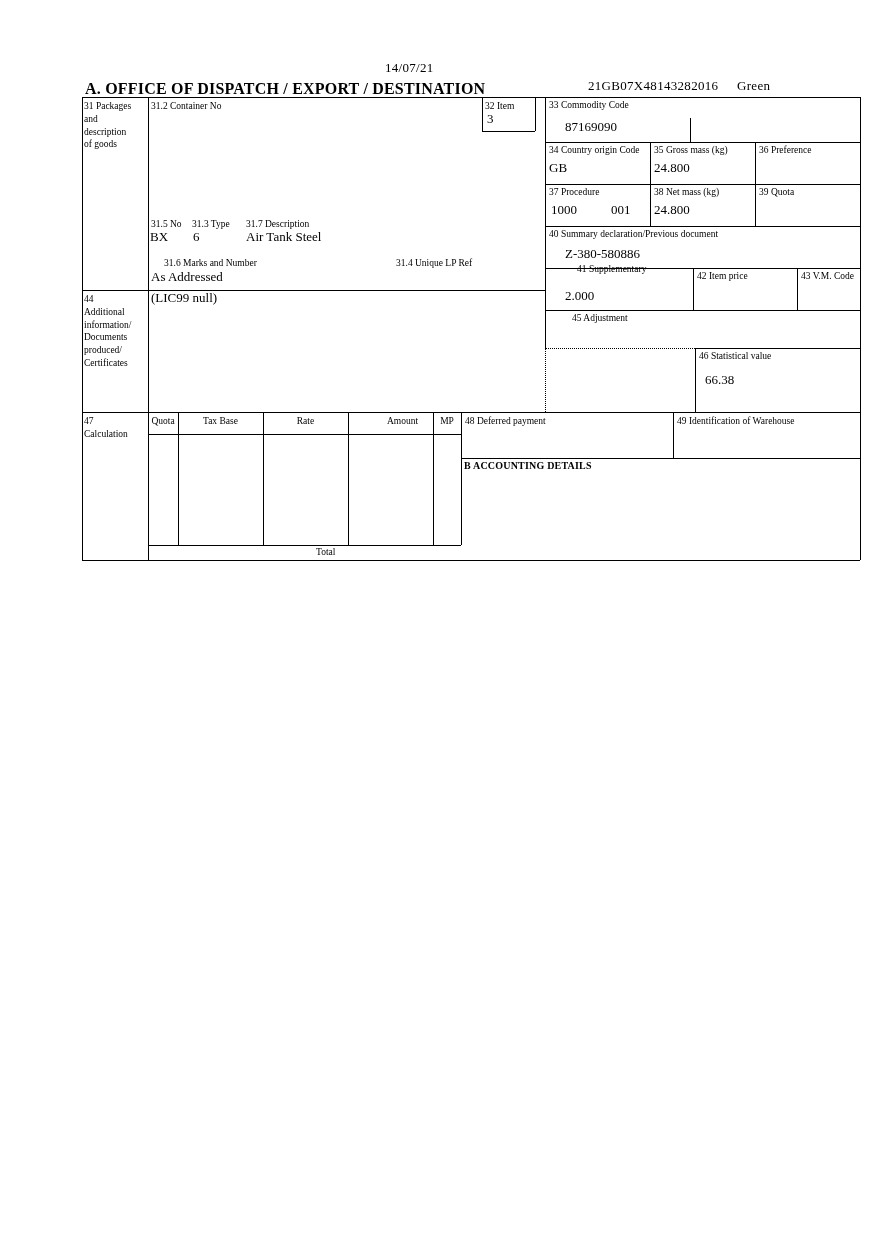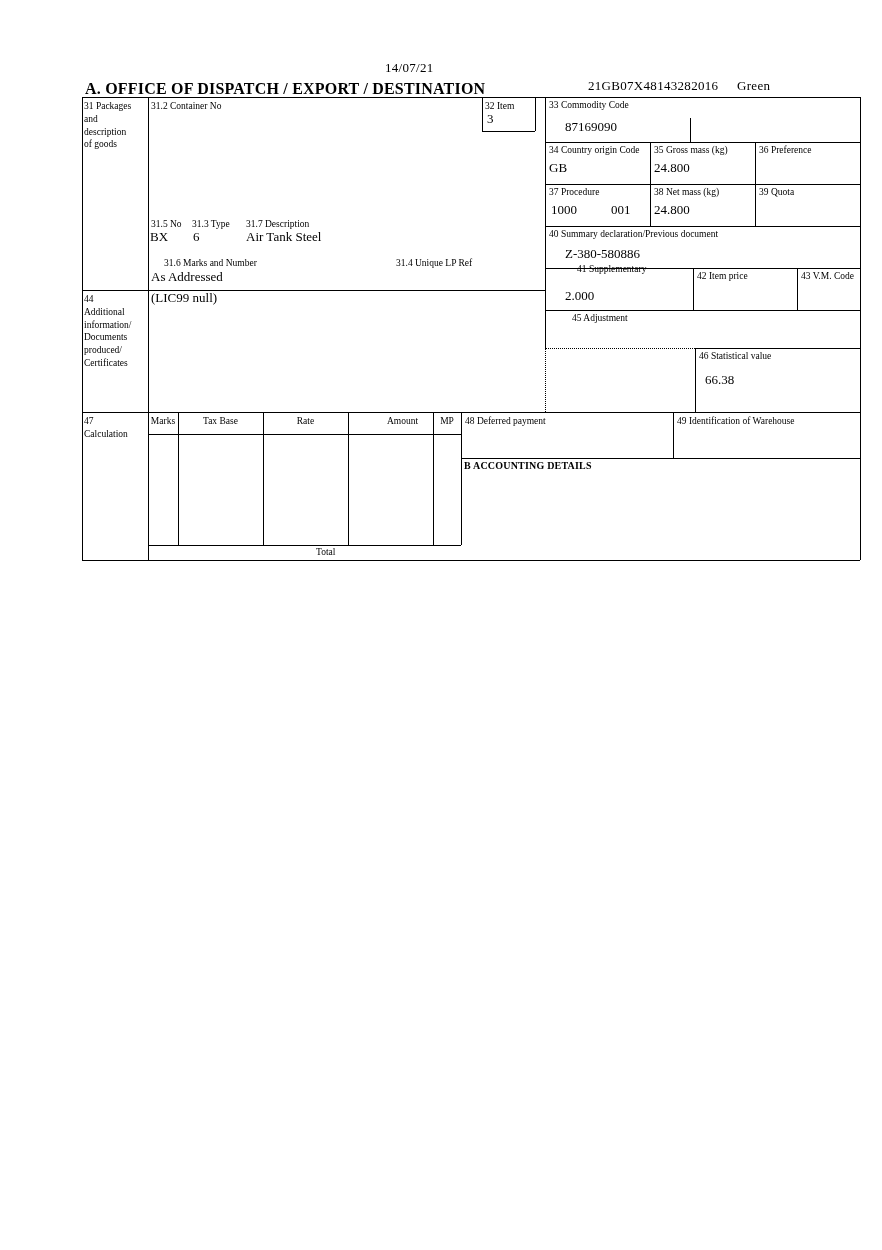--- a/index.html
+++ b/index.html
@@ -127,21 +127,21 @@
   <span class="lbl" style="left:697px;top:271px;">42 Item price</span>
   <span class="lbl" style="left:801px;top:271px;">43 V.M. Code</span>
 
   <span class="val" style="left:151px;top:291px;">(LIC99 null)</span>
 
   <span class="lbl" style="left:572px;top:313px;">45 Adjustment</span>
 
   <span class="lbl" style="left:699px;top:351px;">46 Statistical value</span>
   <span class="val" style="left:705px;top:373px;">66.38</span>
 
-  <div class="cell-hdr" style="left:148px;top:416px;width:30px;">Marks</div>
+  <div class="cell-hdr" style="left:148px;top:416px;width:30px;">Quota</div>
   <div class="cell-hdr" style="left:178px;top:416px;width:85px;">Tax Base</div>
   <div class="cell-hdr" style="left:263px;top:416px;width:85px;">Rate</div>
   <div class="cell-hdr" style="left:360px;top:416px;width:85px;">Amount</div>
   <div class="cell-hdr" style="left:433px;top:416px;width:28px;">MP</div>
   <span class="lbl" style="left:316px;top:547px;">Total</span>
 
   <span class="lbl" style="left:465px;top:416px;">48 Deferred payment</span>
   <span class="lbl" style="left:677px;top:416px;">49 Identification of Warehouse</span>
 
   <span class="acct" style="left:464px;top:460px;">B ACCOUNTING DETAILS</span>

